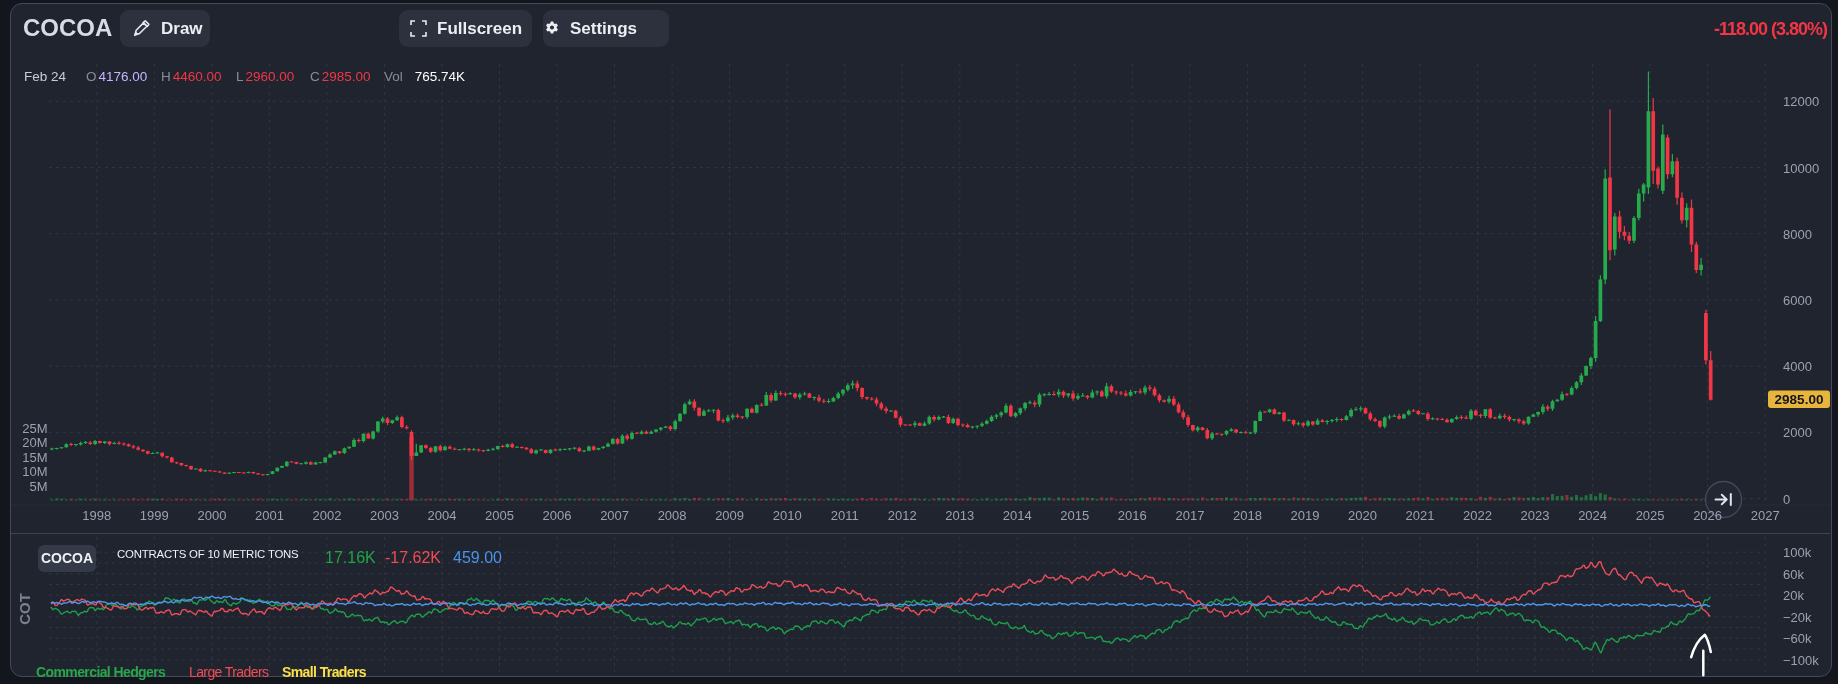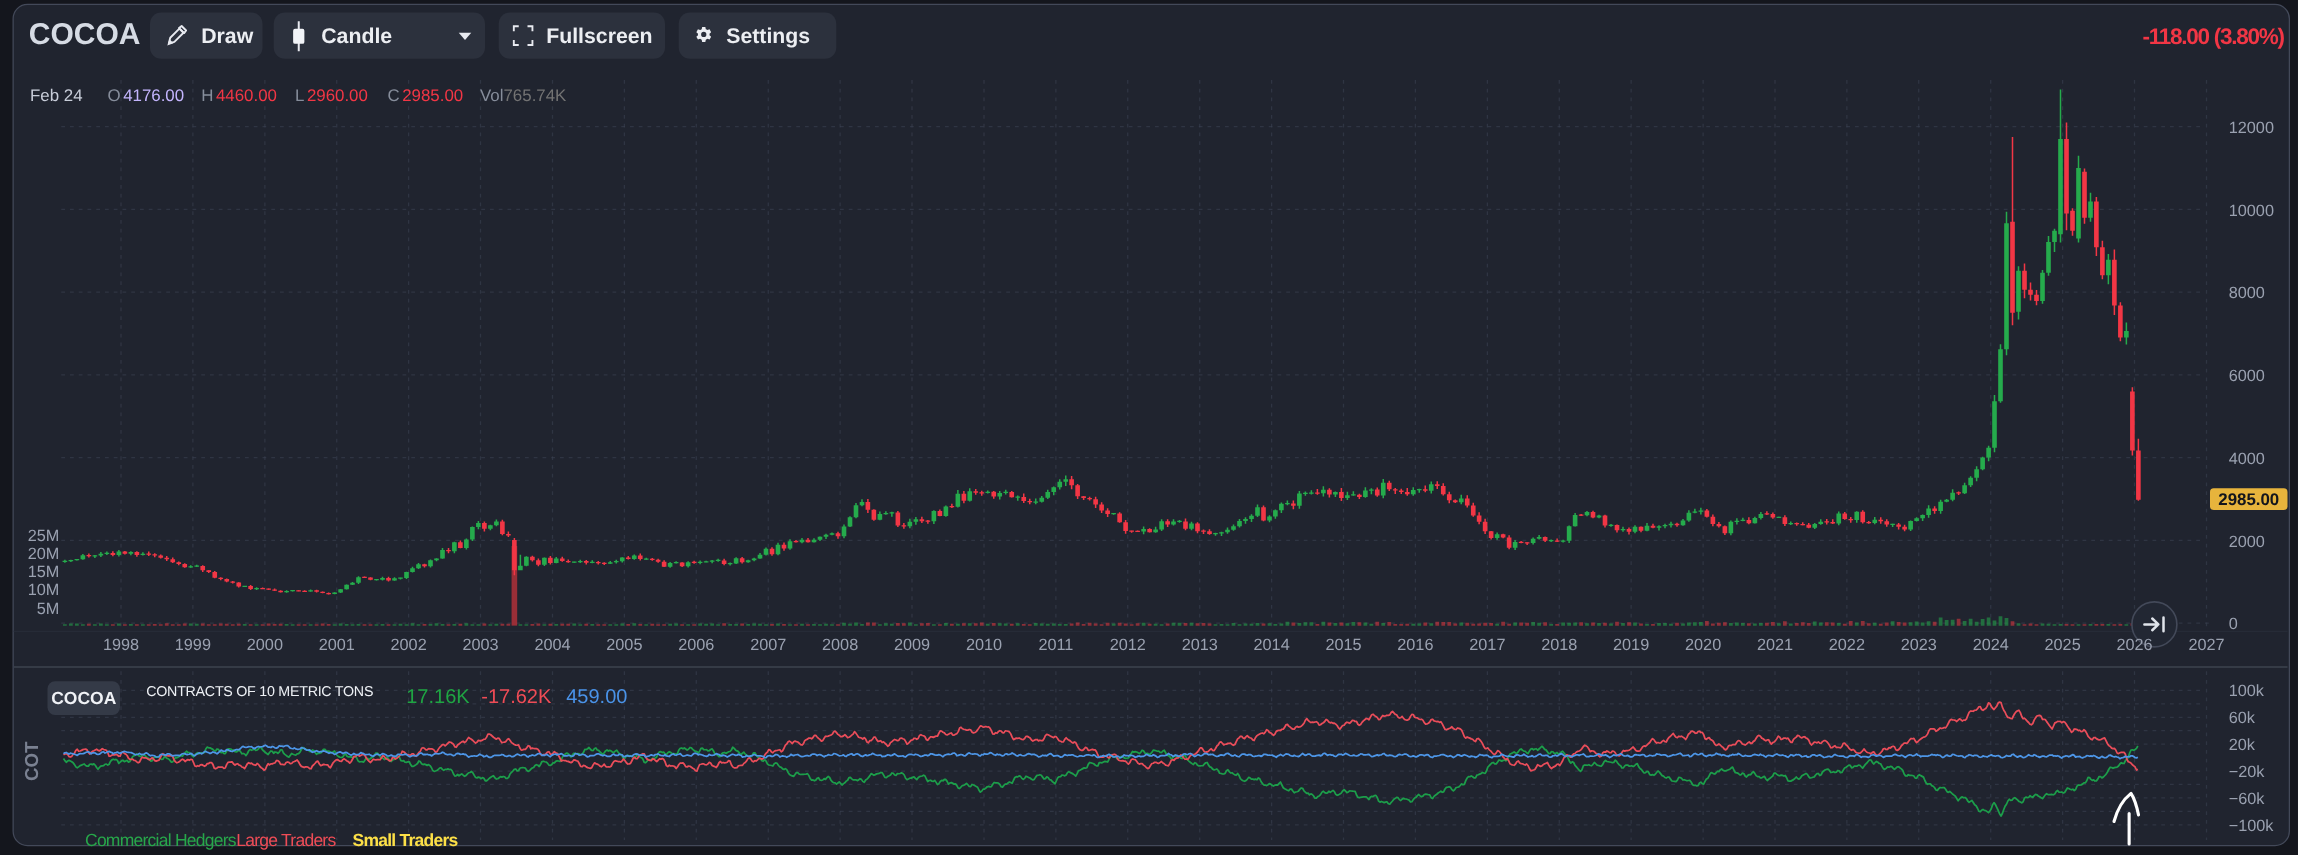--- a/index.html
+++ b/index.html
@@ -91,49 +91,39 @@
 <div class="btn" style="left:120px;width:90px;padding-left:11px">
       <svg width="20" height="20" viewBox="0 0 20 20">
         <g fill="none" stroke="#e8eaf0" stroke-width="1.5" stroke-linejoin="round">
           <path d="M12.2 3.4l2.1-1.6 3.6 3.6-1.6 2.1z"></path>
           <path d="M12.5 3.9l3.3 3.3-7.3 7.3-4.5 1.2 1.2-4.5z"></path>
         </g>
         <path d="M4.6 12.3l-1.8 5 5-1.8z" fill="#e8eaf0"></path>
       </svg>
       <span style="margin-left:10px">Draw</span>
     </div>
-<div class="btn" style="left:219px;width:169px;padding-left:14px">
-      <svg width="12" height="26" viewBox="0 0 12 26">
-        <line x1="6" y1="1" x2="6" y2="25" stroke="#e8eaf0" stroke-width="1.6"></line>
-        <rect x="1.5" y="7" width="9" height="12" rx="1.5" fill="#f2f4f8"></rect>
-      </svg>
-      <span style="margin-left:12px">Candle</span>
-      <span style="position:absolute;right:10px;top:15px;line-height:0;height:8px"><svg width="12" height="8" viewBox="0 0 12 8">
-          <path d="M1 1.2h10L6 7z" fill="#e8eaf0"></path>
-        </svg></span>
-    </div>
 <div class="btn" style="left:399px;width:133px;padding-left:11px">
       <svg width="17" height="17" viewBox="0 0 17 17" fill="none" stroke="#e8eaf0" stroke-width="1.6">
         <path d="M1 5V1h4M12 1h4v4M16 12v4h-4M5 16H1v-4"></path>
       </svg>
       <span style="margin-left:10px">Fullscreen</span>
     </div>
-<div class="btn" style="left:543px;width:126px;padding-left:11px">
+<div class="btn" style="left:543px;width:126px;">
       <svg width="18" height="18" viewBox="0 0 24 24">
         <path fill="#eceef2" d="M10.3 2h3.4l.5 2.4c.6.2 1.2.5 1.7 1l2.3-.8 1.7 3-1.8 1.6c.1.3.1.6.1.8s0 .5-.1.8l1.8 1.6-1.7 3-2.3-.8c-.5.4-1.1.7-1.7 1L13.7 18h-3.4l-.5-2.4c-.6-.2-1.2-.5-1.7-1l-2.3.8-1.7-3 1.8-1.6c-.1-.3-.1-.6-.1-.8s0-.5.1-.8L4.1 7.6l1.7-3 2.3.8c.5-.4 1.1-.7 1.7-1zM12 7.2a2.8 2.8 0 100 5.6 2.8 2.8 0 000-5.6z"></path>
       </svg>
       <span style="margin-left:9px">Settings</span>
     </div>
 <div class="t" style="right:11px;top:19px;font-size:18px;font-weight:bold;letter-spacing:-1px;color:#f23645">-118.00 (3.80%)</div>
 <div class="t" style="left:24px;top:69px;font-size:13.5px;color:#c8cdd9">Feb 24</div>
 <div class="t" style="left:86px;top:69px;font-size:13.5px;color:#868d9b">O<span style="color:#c4b5fd;margin-left:2px">4176.00</span></div>
 <div class="t" style="left:161px;top:69px;font-size:13.5px;color:#868d9b">H<span style="color:#f23645;margin-left:2px">4460.00</span></div>
 <div class="t" style="left:236px;top:69px;font-size:13.5px;color:#868d9b">L<span style="color:#f23645;margin-left:2px">2960.00</span></div>
 <div class="t" style="left:310px;top:69px;font-size:13.5px;color:#868d9b">C<span style="color:#f23645;margin-left:2px">2985.00</span></div>
-<div class="t" style="left:384px;top:69px;font-size:13.5px;color:#868d9b">Vol<span style="color:#737373;margin-left:0">765.74K</span></div>
+<div class="t" style="left:384px;top:69px;font-size:13.5px;color:#868d9b">Vol<span style="color:#ffffff;margin-left:12px">765.74K</span></div>
 <div class="t" style="left:38px;top:545px;width:58px;height:27px;background:#343a47;border-radius:6px;color:#f0f2f6;font-size:14px;font-weight:bold;text-align:center;line-height:27px">COCOA</div>
 <div class="t" style="left:117px;top:548px;font-size:11.4px;font-weight:normal;color:#eef1f5;letter-spacing:-.2px">CONTRACTS OF 10 METRIC TONS</div>
 <div class="t" style="left:325px;top:549px;font-size:16px;color:#1fa543">17.16K</div>
 <div class="t" style="left:385px;top:549px;font-size:16px;color:#ef4c56">-17.62K</div>
 <div class="t" style="left:453px;top:549px;font-size:16px;color:#4a93e8">459.00</div>
-<div class="t" style="left:68px;top:664px;font-size:14px;letter-spacing:-.6px;font-weight:normal;color:#27a74a">Commercial Hedgers</div>
+<div class="t" style="left:36px;top:664px;font-size:14px;letter-spacing:-.6px;font-weight:bold;color:#27a74a">Commercial Hedgers</div>
 <div class="t" style="left:189px;top:664px;font-size:14px;letter-spacing:-.6px;font-weight:normal;color:#ef4c56">Large Traders</div>
 <div class="t" style="left:282px;top:664px;font-size:14px;letter-spacing:-.6px;font-weight:bold;color:#fde047">Small Traders</div>
 </div>
 </body></html>

